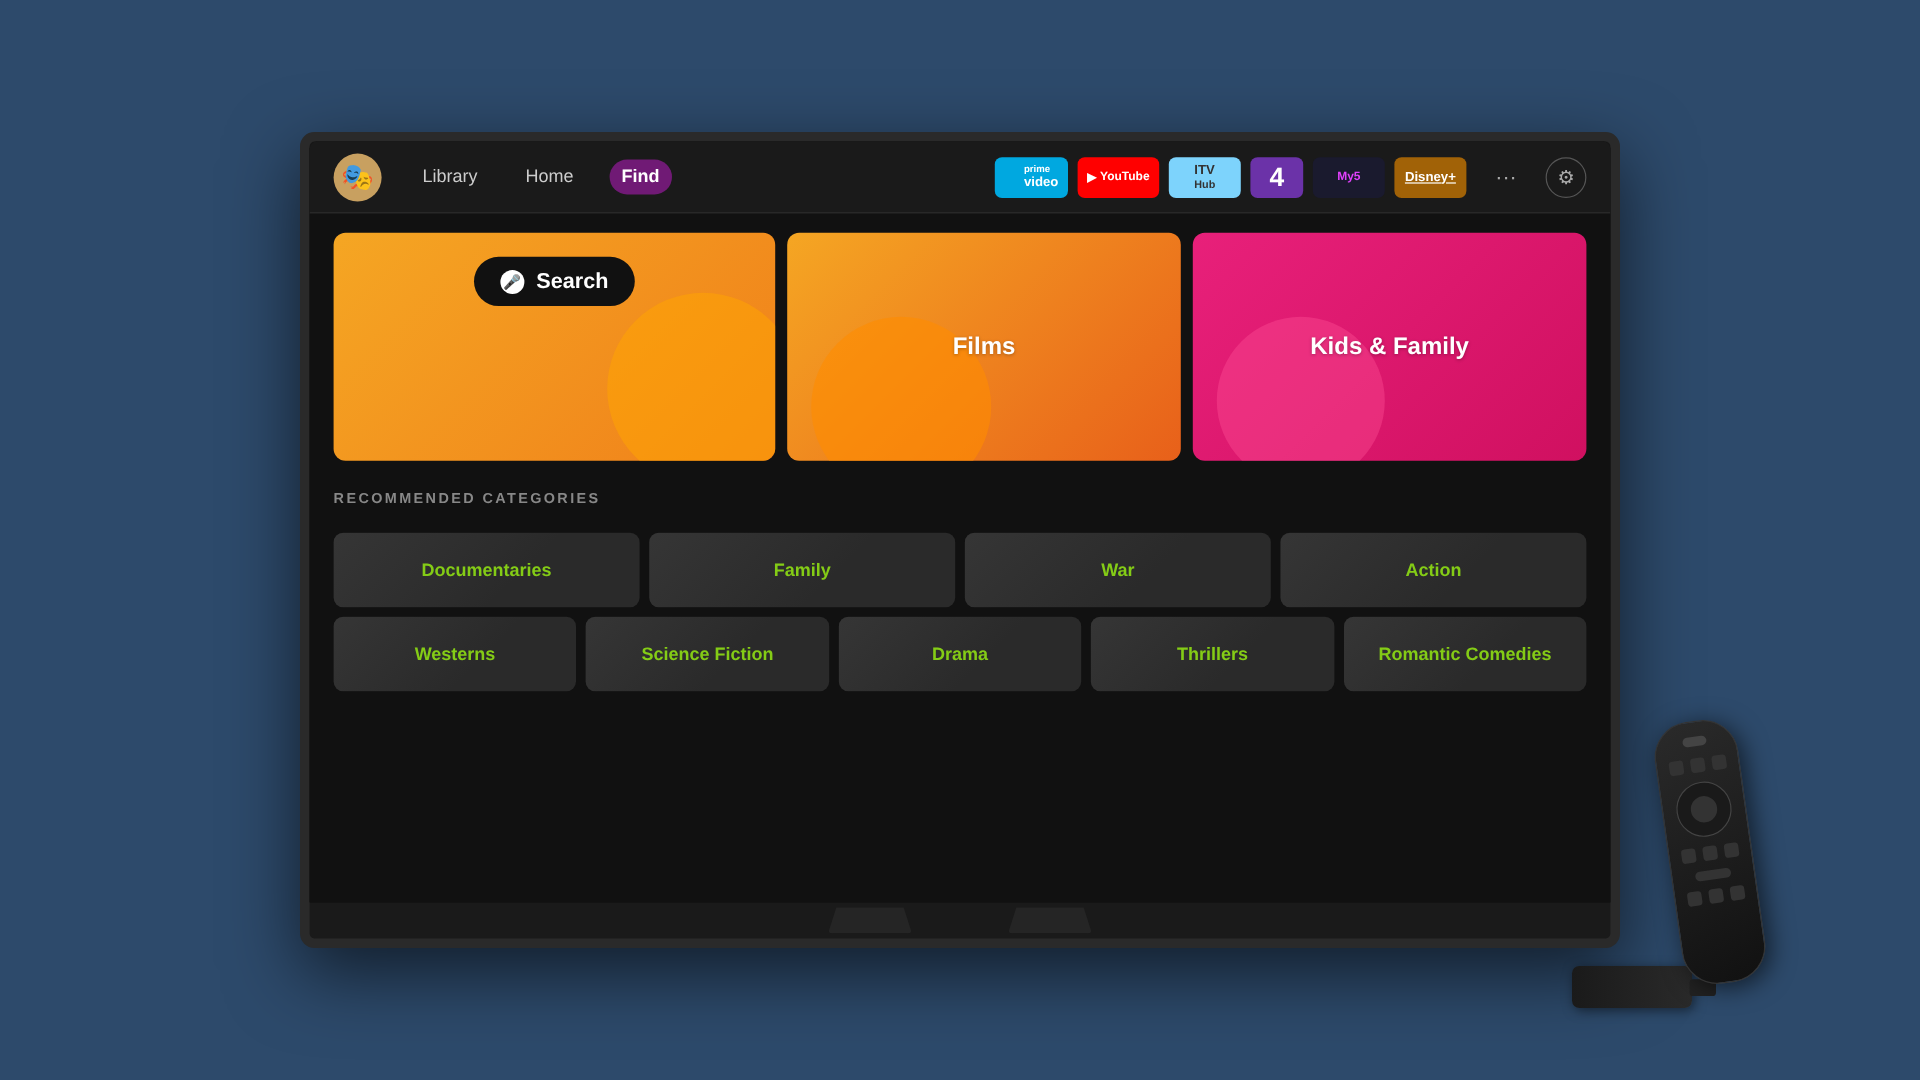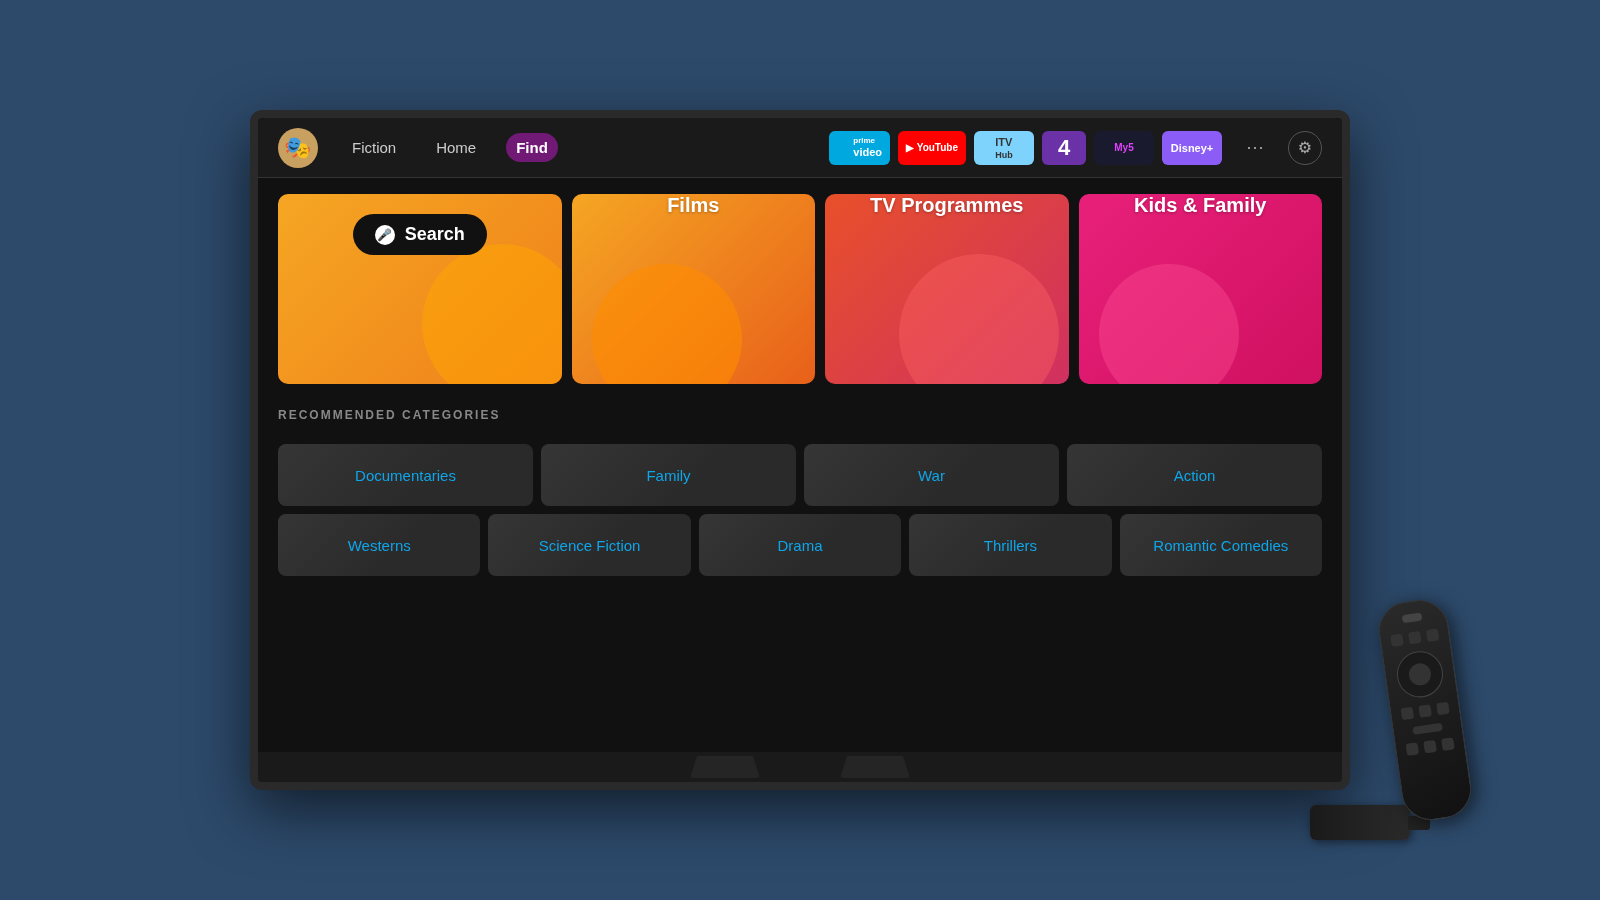--- a/index.html
+++ b/index.html
@@ -121,21 +121,21 @@
       padding: 0 8px;
       cursor: pointer;
       min-width: 60px;
     }
 
     .logo-prime { background: #00a8e0; color: white; padding-left: 24px; }
     .logo-youtube { background: #ff0000; color: white; }
     .logo-itv { background: #7dd3fc; color: #333; }
     .logo-ch4 { background: #6b32a8; color: white; font-size: 13px; }
     .logo-my5 { background: #1a1a2e; color: #e040fb; }
-    .logo-disney { background: #8b5cf6; color: white; font-size: 11px; }
+    .logo-disney { background: #a16207; color: white; font-size: 11px; text-decoration: underline; }
 
     .nav-more {
       color: #aaa;
       font-size: 18px;
       cursor: pointer;
       padding: 4px 8px;
     }
 
     .nav-settings {
       width: 34px;
@@ -163,21 +163,21 @@
       display: flex;
       gap: 10px;
       height: 190px;
       margin-bottom: 24px;
     }
 
     .tile {
       flex: 1;
       border-radius: 10px;
       display: flex;
-      align-items: flex-start;
+      align-items: center;
       justify-content: center;
       cursor: pointer;
       position: relative;
       overflow: hidden;
     }
 
     .tile-label {
       color: white;
       font-size: 20px;
       font-weight: 700;
@@ -333,23 +333,23 @@
     }
 
     .cat-tile::before {
       content: '';
       position: absolute;
       top: 0; left: 0; right: 0; bottom: 0;
       background: linear-gradient(135deg, rgba(80,80,80,0.3) 0%, transparent 60%);
     }
 
     .cat-label {
-      color: #0ea5e9;
+      color: #84cc16;
       font-size: 15px;
-      font-weight: 400;
+      font-weight: 700;
       z-index: 1;
     }
 
     
     .remote {
       position: absolute;
       right: 140px;
       bottom: 80px;
       width: 70px;
       height: 220px;
@@ -440,21 +440,21 @@
 </head>
 <body>
 
 <div class="tv-frame">
   <div class="tv-screen">
 
     <div class="nav-bar">
       <div class="avatar">🎭</div>
 
       <div class="nav-links">
-        <span class="nav-link">Fiction</span>
+        <span class="nav-link">Library</span>
         <span class="nav-link">Home</span>
         <span class="nav-link active">Find</span>
       </div>
 
       <div class="nav-spacer"></div>
 
       <div class="service-logos">
         <div class="service-logo logo-prime">
           <span style="font-size:8px; line-height:1.1">prime<br><b style="font-size:11px">video</b></span>
         </div>
@@ -483,23 +483,20 @@
           <button class="search-btn">
             <span class="mic-icon">🎤</span>
             <span>Search</span>
           </button>
         </div>
 
         <div class="tile tile-films">
           <span class="tile-label">Films</span>
         </div>
 
-        <div class="tile tile-tv">
-          <span class="tile-label">TV Programmes</span>
-        </div>
 
         <div class="tile tile-kids">
           <span class="tile-label">Kids &amp; Family</span>
         </div>
 
 
       </div>
 
       <div class="rec-section">
         <div class="rec-title">RECOMMENDED CATEGORIES</div>

